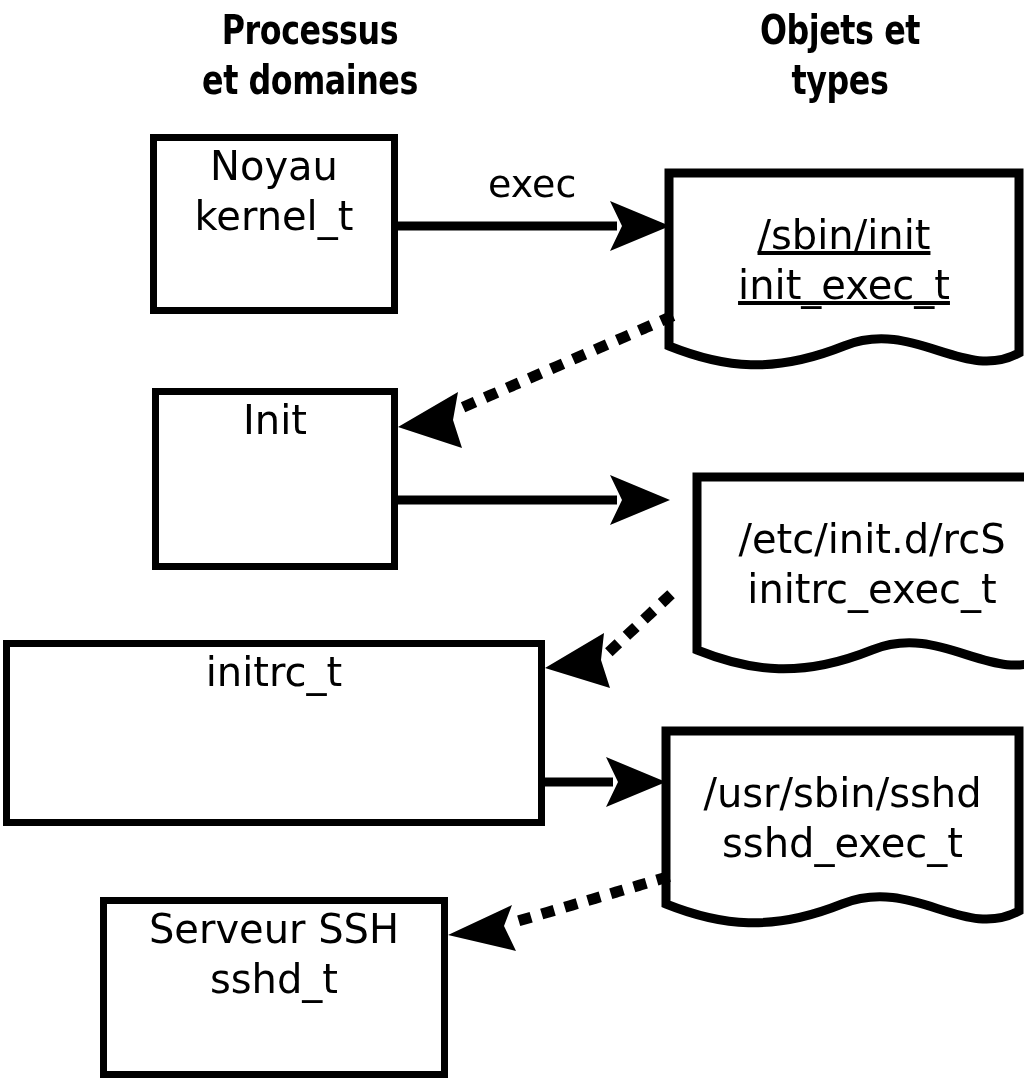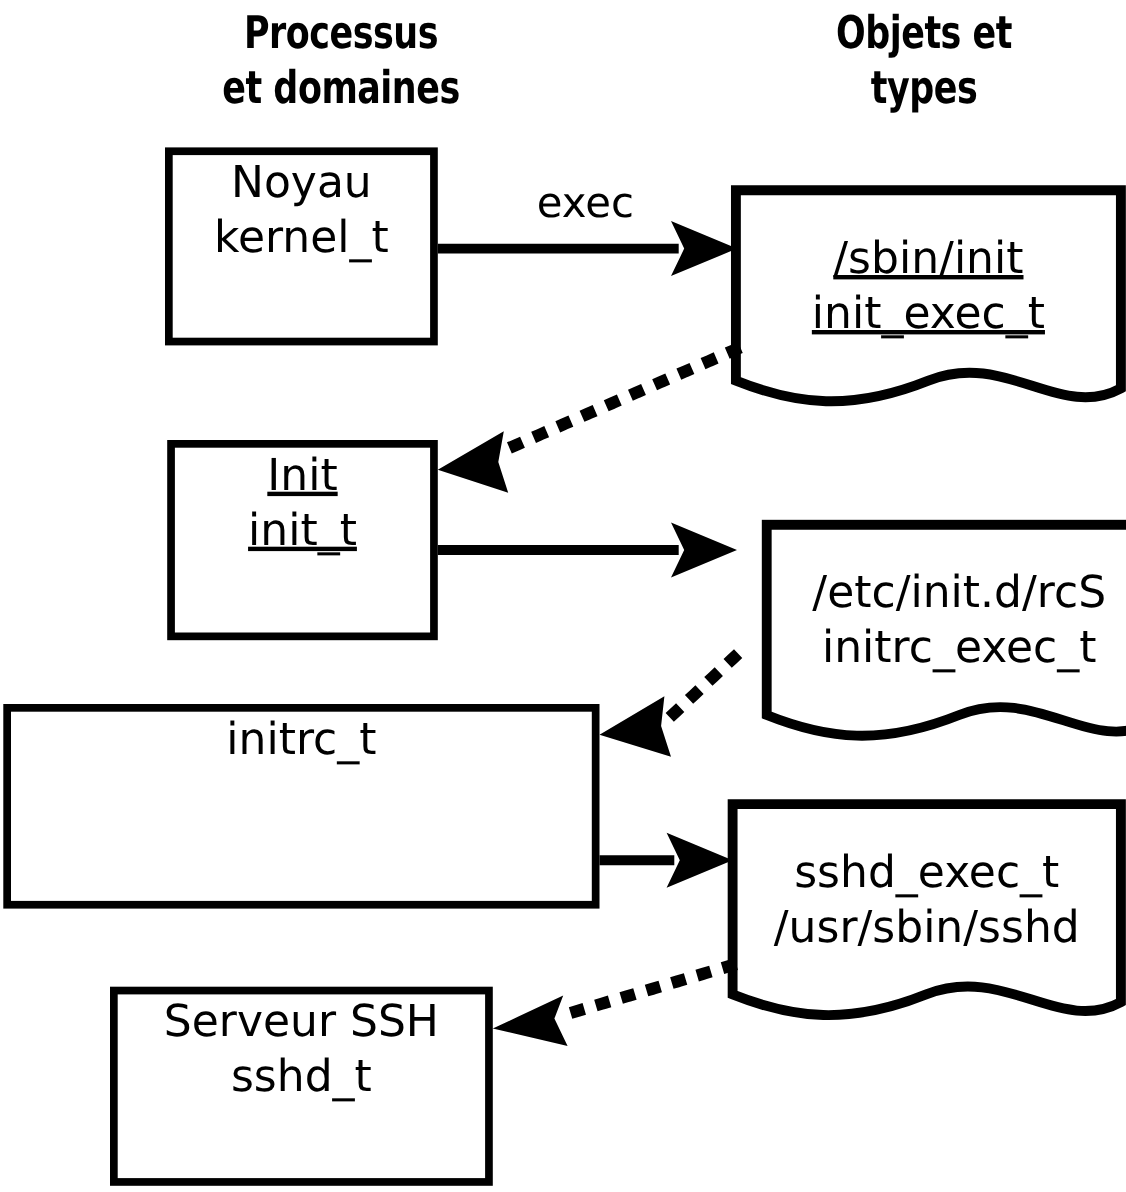--- a/index.html
+++ b/index.html
@@ -85,23 +85,22 @@
 et domaines</div>
 
   <div class="col-header" id="header-right">Objets et
 types</div>
 
   <div class="proc-box" style="left:150px; top:134px; width:248px; height:180px;">
     <span class="ln">Noyau</span>
     <span class="ln">kernel_t</span>
   </div>
 
-  <div class="proc-box" style="left:152px; top:400px; width:246px; height:182px;text-decoration:underline;">
+  <div class="proc-box" style="left:152px; top:388px; width:246px; height:182px;">
     <span class="ln">Init</span>
-    <span class="ln">init_t</span>
   </div>
 
   <div class="proc-box" style="left:3px; top:640px; width:542px; height:186px;">
     <span class="ln">initrc_t</span>
   </div>
 
   <div class="proc-box" style="left:100px; top:897px; width:348px; height:181px;">
     <span class="ln">Serveur SSH</span>
     <span class="ln">sshd_t</span>
   </div>
@@ -124,22 +123,22 @@
       <span class="ln">/etc/init.d/rcS</span>
       <span class="ln">initrc_exec_t</span>
     </div>
   </div>
 
   <div class="doc-shape" style="left:661px; top:726px; width:363px; height:215px;">
     <svg width="363" height="215" viewBox="0 0 363 215" aria-hidden="true">
       <path d="M 5,5 L 358,5 L 358,185 C 303,215 252,150 181,178 C 111,206 60,200 5,178 Z" fill="#ffffff" stroke="#000000" stroke-width="9" stroke-linejoin="miter" stroke-linecap="butt"></path>
     </svg>
     <div class="doc-text" style="top:42px;">
+      <span class="ln">/usr/sbin/sshd</span>
       <span class="ln">sshd_exec_t</span>
-      <span class="ln">/usr/sbin/sshd</span>
     </div>
   </div>
 
   <svg class="edge-layer" width="1024" height="1084" viewBox="0 0 1024 1084" aria-hidden="true">
 
      /sbin/init  (solid) --&gt;
     <g>
       <line x1="398" y1="226" x2="617" y2="226" stroke="#000000" stroke-width="9" stroke-linecap="butt"></line>
       <polygon points="610,201 670,226 610,251 622,226" fill="#000000"></polygon>
     </g>

